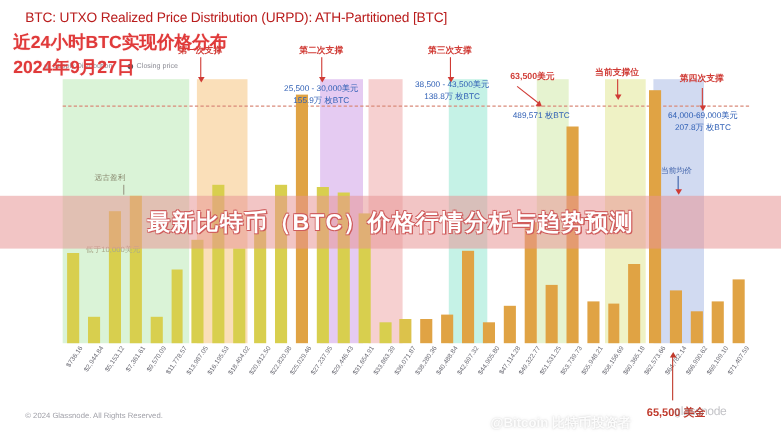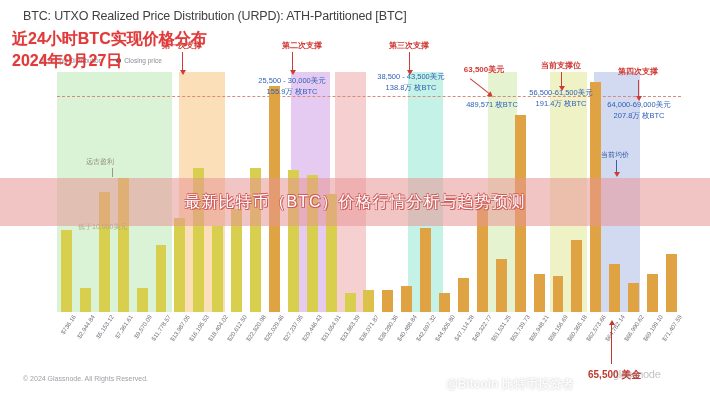--- a/index.html
+++ b/index.html
@@ -14,21 +14,21 @@
     position: relative;
     width: 710px; height: 400px;
     background: #ffffff;
   }
 
   
   .chart-title {
     position: absolute;
     left: 23px; top: 9px;
     font-size: 12.5px;
-    color: #404040;
+    color: #b91c1c;
     letter-spacing: -0.15px;
     white-space: nowrap;
   }
 
   
   .zh-head1 {
     position: absolute;
     left: 12px; top: 29px;
     font-size: 16px;
     color: #e03a3a;
@@ -216,22 +216,22 @@
   .banner {
     position: absolute;
     left: 0; top: 178px;
     width: 710px; height: 48px;
     background: rgba(232,150,150,0.55);
     display: flex;
     align-items: center;
     justify-content: center;
   }
   .banner-text {
-    font-size: 16px;
-    font-weight: 400;
+    font-size: 21px;
+    font-weight: 700;
     color: #ffffff;
     letter-spacing: 1px;
     white-space: nowrap;
     text-shadow:
       1.2px 1.2px 0 #cf5c5c,
       -0.6px -0.6px 0 #cf5c5c,
       0.6px -0.6px 0 #cf5c5c,
       -0.6px 0.6px 0 #cf5c5c;
   }
 
@@ -465,21 +465,21 @@
   <div class="glab" style="left:86px; top:157px;">远古盈利</div>
   <div class="tickline" style="left:112px; top:168px; height:9px;"></div>
   <div class="glab" style="left:78px; top:222px; color:#a9a98c;">低于10,000美元</div>
 
   <div class="blab" style="left:601px; top:150px;">当前均价</div>
   <div class="arrow-v" style="left:616px; top:160px; height:13px; background:#3b5fa8;"></div>
 
   <div class="rlab" style="left:182px; top:40px; transform:translateX(-50%);">第一次支撑</div>
   <div class="arrow-v" style="left:182px; top:52px; height:19px;"></div>
 
-  <div class="rlab" style="left:302px; top:40px; transform:translateX(-50%);">第二次支撑</div>
+  <div class="rlab" style="left:292px; top:40px; transform:translateX(-50%);">第二次支撑</div>
   <div class="arrow-v" style="left:292px; top:52px; height:19px;"></div>
 
   <div class="rlab" style="left:409px; top:40px; transform:translateX(-50%);">第三次支撑</div>
   <div class="arrow-v" style="left:409px; top:52px; height:19px;"></div>
 
   <div class="rlab" style="left:484px; top:64px; transform:translateX(-50%);">63,500美元</div>
   <div class="arrow-diag" style="left:470px; top:78px; width:26px; transform:rotate(38deg);"></div>
 
   <div class="rlab" style="left:561px; top:60px; transform:translateX(-50%);">当前支撑位</div>
   <div class="arrow-v" style="left:561px; top:72px; height:15px;"></div>
@@ -491,24 +491,20 @@
     <span>25,500 - 30,000美元</span>
     <span class="l2">155.9万 枚BTC</span>
   </div>
   <div class="ann" style="left:411px; top:72px; transform:translateX(-50%);">
     <span>38,500 - 43,500美元</span>
     <span class="l2">138.8万 枚BTC</span>
   </div>
   <div class="ann" style="left:492px; top:100px; transform:translateX(-50%);">
     <span>489,571 枚BTC</span>
   </div>
-  <div class="ann" style="left:561px; top:88px; transform:translateX(-50%);">
-    <span>56,500-61,500美元</span>
-    <span class="l2">191.4万 枚BTC</span>
-  </div>
   <div class="ann" style="left:639px; top:100px; transform:translateX(-50%);">
     <span>64,000-69,000美元</span>
     <span class="l2">207.8万 枚BTC</span>
   </div>
 
   <div class="zh-head1">近24小时BTC实现价格分布</div>
   <div class="zh-head2">2024年9月27日</div>
 
   <div class="banner">
     <div class="banner-text">最新比特币（BTC）价格行情分析与趋势预测</div>

